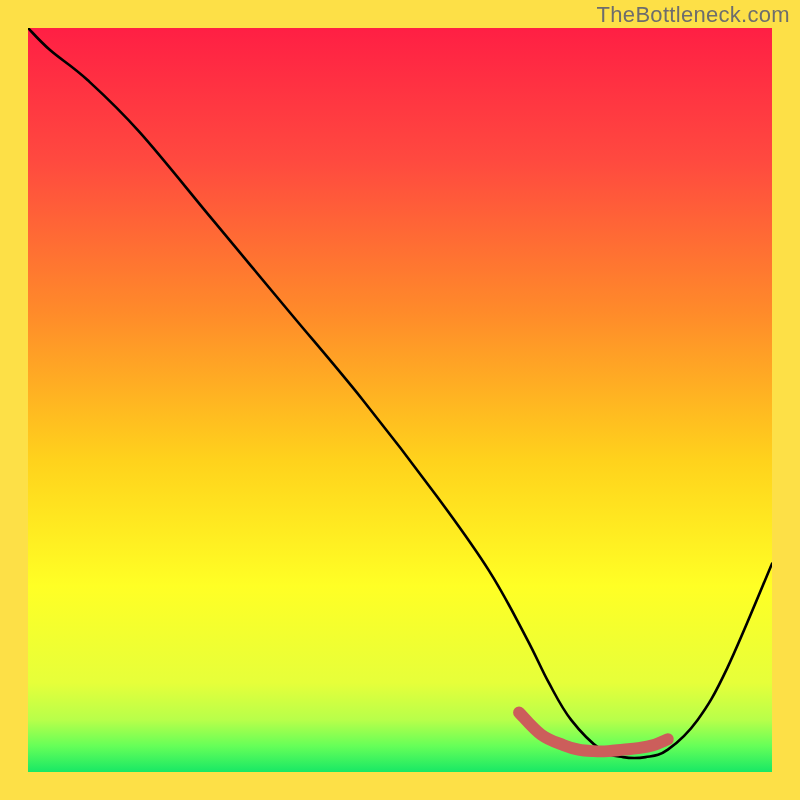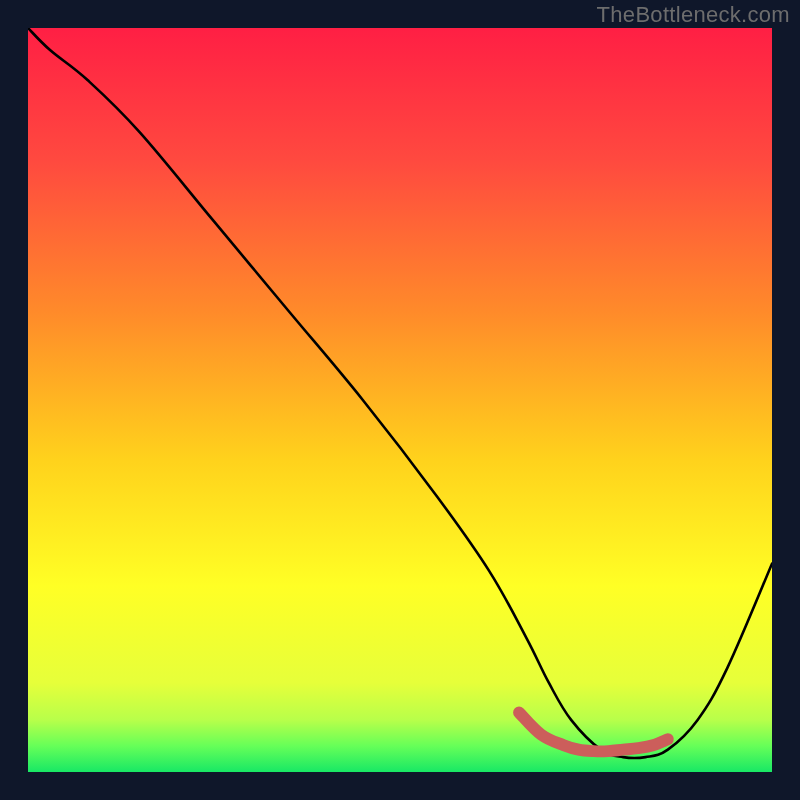--- a/index.html
+++ b/index.html
@@ -7,21 +7,21 @@
     padding: 0;
     width: 800px;
     height: 800px;
     background: #000;
     overflow: hidden;
   }
   .frame {
     position: relative;
     width: 800px;
     height: 800px;
-    background: #0f172a;
+    background: #fde047;
   }
   .watermark {
     position: absolute;
     top: 2px;
     right: 10px;
     color: #6d6d6d;
     font-family: Arial, Helvetica, sans-serif;
     font-size: 22px;
     font-weight: 500;
     letter-spacing: 0.3px;

